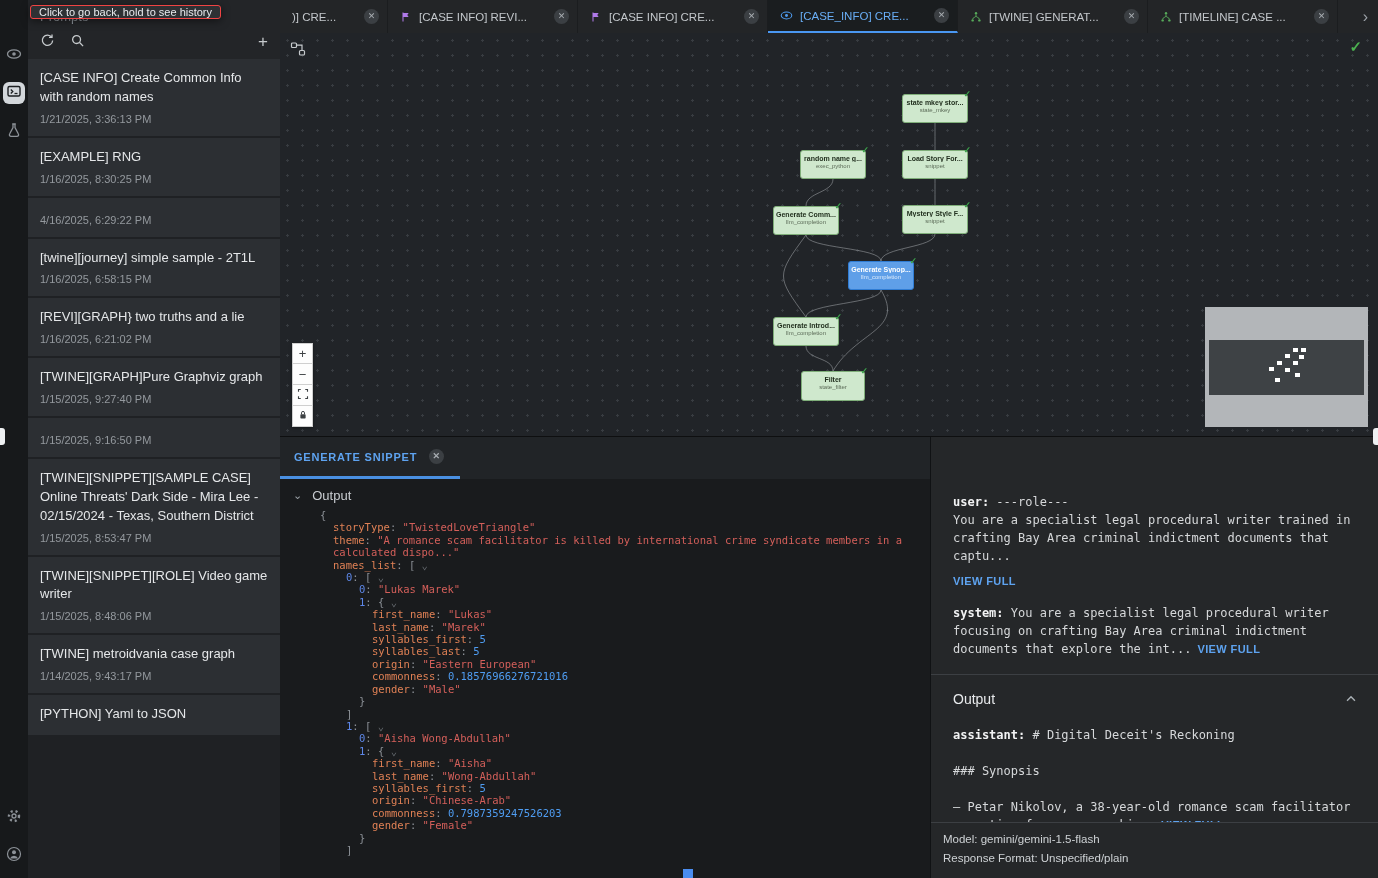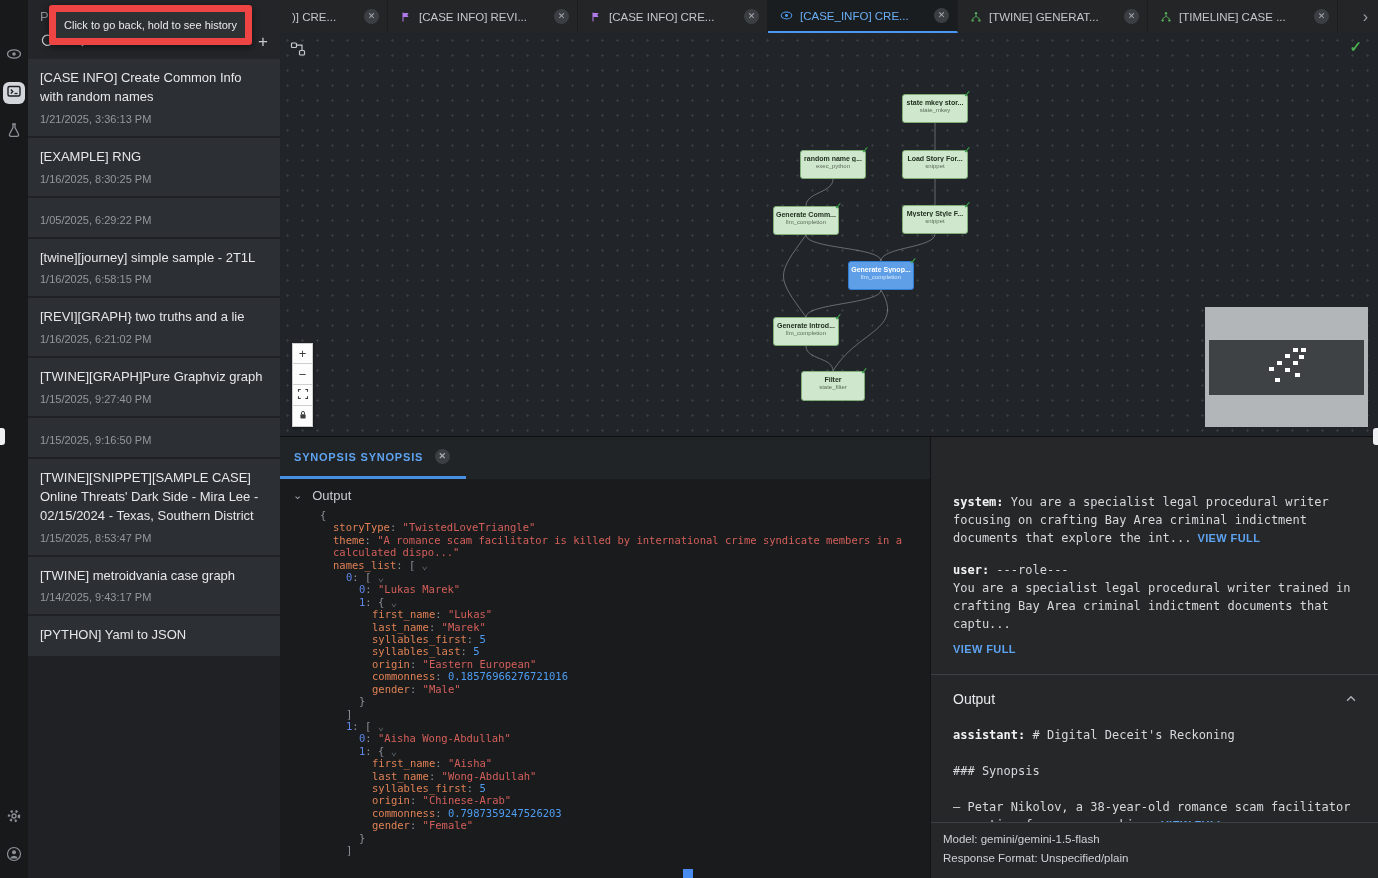--- a/index.html
+++ b/index.html
@@ -15,22 +15,22 @@
   
   #sidebar{width:252px;flex:none;background:#232528;display:flex;flex-direction:column;position:relative;min-height:0;}
   .sb-title{padding:9px 12px 3px;font-size:13px;color:#8f959b;flex:none;}
   .sb-toolbar{display:flex;align-items:center;gap:15px;padding:6px 12px 8px;color:#c6cacd;flex:none;}
   .sb-toolbar button{background:none;border:none;color:#c6cacd;padding:0;cursor:pointer;display:flex;align-items:center;}
   .sb-plus{margin-left:auto;font-size:17px;line-height:16px;}
   #prompt-list{flex:1;overflow:hidden;background:#1f2124;}
   .prompt-item{background:#2c2f33;margin-bottom:2px;padding:10px 12px 11px;cursor:pointer;}
   .pi-title{font-size:13px;line-height:1.45;color:#e5e7e9;}
   .pi-time{font-size:11px;color:#94999e;margin-top:6px;}
-  #tooltip{position:absolute;left:30px;top:5px;background:#2e3134;border:7px solid #ef4444;border-radius:3px;
-           padding:7px 8px;font-size:11px;color:#e8eaed;z-index:60;box-shadow:0 2px 8px rgba(0,0,0,.5);white-space:nowrap;margin-left:19px;}
+  #tooltip{position:absolute;left:30px;top:5px;background:#2e3134;border:1px solid #ef4444;border-radius:3px;
+           padding:0 8px;font-size:11px;color:#e8eaed;z-index:60;box-shadow:0 2px 8px rgba(0,0,0,.5);white-space:nowrap;}
   
   #main{flex:1;display:flex;flex-direction:column;min-width:0;}
   #tabbar{height:33px;flex:none;background:#232527;display:flex;align-items:stretch;}
   .tab{width:190px;flex:none;display:flex;align-items:center;gap:7px;padding:0 8px 0 12px;border-right:1px solid #1b1d1f;
        font-size:11.5px;color:#c3c7cb;box-sizing:border-box;cursor:pointer;}
   .tab.partial{width:108px;}
   .tab.active{background:#1a1d1f;color:#69aef6;border-bottom:2px solid #4a97f2;}
   .tab-label{white-space:nowrap;overflow:hidden;flex:1;}
   .tab-close{margin-left:auto;width:15px;height:15px;border-radius:50%;background:#3b3f43;color:#a8adb2;
              font-size:9px;line-height:15px;text-align:center;flex:none;cursor:pointer;}
@@ -153,40 +153,44 @@
     <div id="prompt-list">
         <div class="prompt-item">
           <div class="pi-title">[CASE INFO] Create Common Info with random names</div>
           <div class="pi-time">1/21/2025, 3:36:13 PM</div>
         </div>
         <div class="prompt-item">
           <div class="pi-title">[EXAMPLE] RNG</div>
           <div class="pi-time">1/16/2025, 8:30:25 PM</div>
         </div>
         <div class="prompt-item">
-          <div class="pi-time">1/05/2025, 6:29:22 PM</div>
+          <div class="pi-time">4/16/2025, 6:29:22 PM</div>
         </div>
         <div class="prompt-item">
           <div class="pi-title">[twine][journey] simple sample - 2T1L</div>
           <div class="pi-time">1/16/2025, 6:58:15 PM</div>
         </div>
         <div class="prompt-item">
           <div class="pi-title">[REVI][GRAPH} two truths and a lie</div>
           <div class="pi-time">1/16/2025, 6:21:02 PM</div>
         </div>
         <div class="prompt-item">
           <div class="pi-title">[TWINE][GRAPH]Pure Graphviz graph</div>
           <div class="pi-time">1/15/2025, 9:27:40 PM</div>
         </div>
         <div class="prompt-item">
           <div class="pi-time">1/15/2025, 9:16:50 PM</div>
         </div>
         <div class="prompt-item">
           <div class="pi-title">[TWINE][SNIPPET][SAMPLE CASE] Online Threats' Dark Side - Mira Lee - 02/15/2024 - Texas, Southern District</div>
           <div class="pi-time">1/15/2025, 8:53:47 PM</div>
+        </div>
+        <div class="prompt-item">
+          <div class="pi-title">[TWINE][SNIPPET][ROLE] Video game writer</div>
+          <div class="pi-time">1/15/2025, 8:48:06 PM</div>
         </div>
         <div class="prompt-item">
           <div class="pi-title">[TWINE] metroidvania case graph</div>
           <div class="pi-time">1/14/2025, 9:43:17 PM</div>
         </div>
         <div class="prompt-item">
           <div class="pi-title">[PYTHON] Yaml to JSON</div>
         </div>
       </div>
   </aside>
@@ -347,21 +351,21 @@
             <div class="mm-dot" style="left: 86px; top: 33px;"></div>
             <div class="mm-dot" style="left: 66px; top: 38px;"></div>
           </div>
         </div>
     </div>
 
     <div id="bottom">
       <div id="bl">
         <div class="bl-strip">
           <div class="bl-tab">
-            <span>SYNOPSIS SYNOPSIS</span>
+            <span>GENERATE SNIPPET</span>
             <span class="tab-close">✕</span>
           </div>
         </div>
         <div class="bl-outhead">
           <span class="chev">⌄</span>
           <span>Output</span>
         </div>
         <div id="jsontree">
             <div class="jline" style="padding-left: 0px;"><span class="tk-p">{</span></div>
             <div class="jline" style="padding-left: 13px;"><span class="tk-k">storyType</span><span class="tk-p">: </span><span class="tk-s">"TwistedLoveTriangle"</span></div>
@@ -389,23 +393,23 @@
             <div class="jline" style="padding-left: 52px;"><span class="tk-k">commonness</span><span class="tk-p">: </span><span class="tk-n">0.7987359247526203</span></div>
             <div class="jline" style="padding-left: 52px;"><span class="tk-k">gender</span><span class="tk-p">: </span><span class="tk-s">"Female"</span></div>
             <div class="jline" style="padding-left: 39px;"><span class="tk-p">}</span></div>
             <div class="jline" style="padding-left: 26px;"><span class="tk-p">]</span></div>
           </div>
       </div>
 
       <div id="br">
         <div id="br-scroll">
           <div id="br-messages">
-              <div class="msg"><span class="role">system:</span><span class="mtext"> You are a specialist legal procedural writer focusing on crafting Bay Area criminal indictment documents that explore the int...</span><span class="viewfull">VIEW FULL</span></div>
               <div class="msg"><span class="role">user:</span><span class="mtext"> ---role---
 You are a specialist legal procedural writer trained in crafting Bay Area criminal indictment documents that captu...</span><span class="viewfull block">VIEW FULL</span></div>
+              <div class="msg"><span class="role">system:</span><span class="mtext"> You are a specialist legal procedural writer focusing on crafting Bay Area criminal indictment documents that explore the int...</span><span class="viewfull">VIEW FULL</span></div>
             </div>
           <div class="br-divider"></div>
           <div class="br-outrow">
             <span>Output</span>
             <span class="chev-up">
                 <svg width="14" height="14" viewBox="0 0 16 16">
                   <path d="M3.5 10l4.5-4.5L12.5 10" fill="none" stroke="currentColor" stroke-width="1.6"></path>
                 </svg>
               </span>
           </div>

